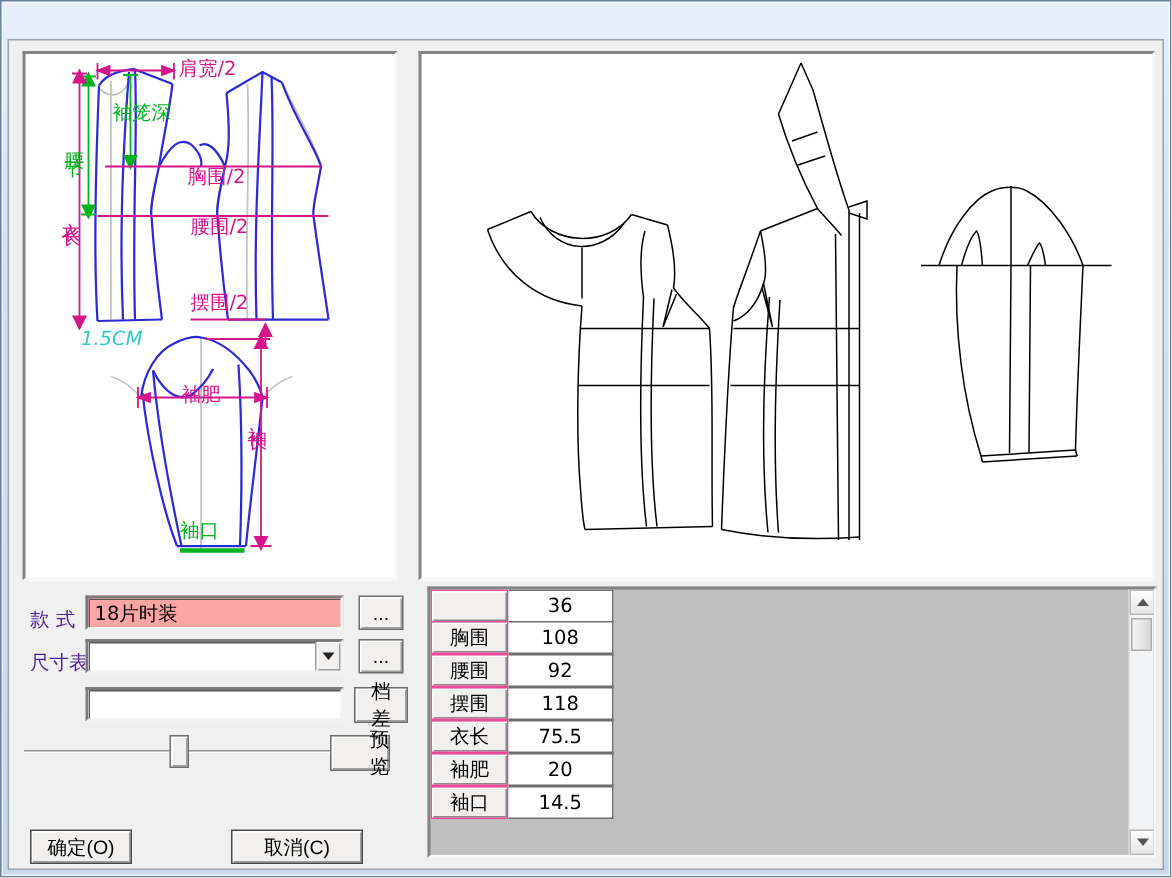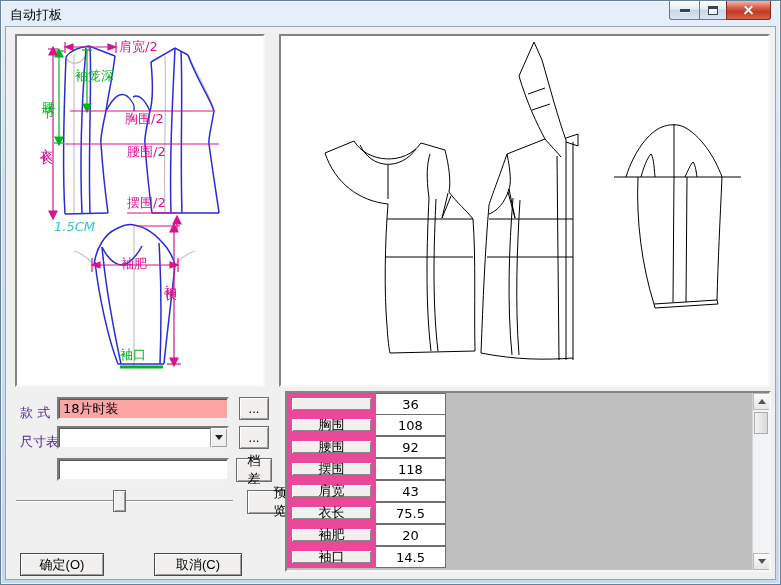--- a/index.html
+++ b/index.html
@@ -89,22 +89,22 @@
   .slider-track { position:absolute; height:2px; background:#8f8f8f; border-bottom:1px solid #fff; }
   .slider-thumb {
     position:absolute; width:13px; height:22px; background:#f1f0ee;
     border:1px solid #6d6d6d; box-shadow:inset 1px 1px 0 #fff, inset -1px -1px 0 #9e9e9e;
   }
 
   
   .table-panel { left:279px; top:364px; width:486px; height:181px; background:#bfbfbf; overflow:hidden; }
   .mrow { display:flex; height:22px; }
   .hcell {
-    width:89px; height:22px; background:#f1f0ee; font-size:13px;
-    border:5px solid #ec4899; box-shadow:inset 1px 1px 0 #fff, inset -1px -1px 0 #8a8a8a;
+    width:52px; height:22px; background:#f1f0ee; font-size:13px;
+    border:1px solid #ec4899; box-shadow:inset 1px 1px 0 #fff, inset -1px -1px 0 #8a8a8a;
     display:flex; align-items:center; justify-content:center; margin-top:-1px;
   }
   .vcell {
     width:70px; height:22px; background:#fff; font-size:13px;
     border:1px solid #6f6f6f; border-left:none;
     display:flex; align-items:center; justify-content:center; margin-top:-1px;
   }
   .mrow:first-child .hcell, .mrow:first-child .vcell { margin-top:0; }
 
   .vscroll { position:absolute; right:0; top:0; bottom:0; width:17px; background:#f2f3f5; border-left:1px solid #d5d5d5; }
@@ -122,34 +122,20 @@
     position:absolute; height:23px; background:#f1f0ee; font-size:13px;
     border:1px solid #4a4a4a; box-shadow:inset 1px 1px 0 #fff, inset -1px -1px 0 #9e9e9e;
     display:flex; align-items:center; justify-content:center; cursor:default;
   }
 </style>
 </head>
 <body>
 
 <div class="window">
 
-  <div class="titlebar">
-    <span class="title">自动打板</span>
-    <div class="winbtns">
-      <div class="winbtn min">
-          <span class="g-min"></span>
-        </div>
-      <div class="winbtn max">
-          <span class="g-max"></span>
-        </div>
-      <div class="winbtn close">
-          <span class="g-close"></span>
-        </div>
-    </div>
-  </div>
 
   <div class="client">
 
     <div class="sunken diagram-panel">
       <svg width="246" height="349" viewBox="0 0 246 349">
 
         <g stroke="#c4c4c4" fill="none" stroke-width="1.2">
           <path d="M49,23 C58,31 67,28 72,11"></path>
           <path d="M57,18 L57,177"></path>
           <path d="M148,20 C150,70 146,130 148,177"></path>
@@ -305,42 +291,38 @@
         <span class="arrow-down"></span>
       </span>
     </div>
     <button class="btn3d" style="left:233px; top:399px; width:30px; height:23px;">...</button>
 
     <input class="tfield" style="left: 51px; top: 431px; width: 172px; height: 23px;" value="">
     <button class="btn3d" style="left:230px; top:431px; width:36px; height:24px;">档差</button>
 
     <div class="slider-track" style="left:10px; top:473px; width:217px;"></div>
     <div class="slider-thumb" style="left:107px; top:463px;"></div>
-    <button class="btn3d" style="left:241px; top:463px; width:23px; height:24px;padding-left:32px;">预览</button>
+    <button class="btn3d" style="left:214px; top:463px; width:23px; height:24px;padding-left:32px;">预览</button>
 
     <div class="sunken table-panel">
       <div class="mrow">
         <div class="hcell"></div>
         <div class="vcell">36</div>
       </div>
       <div class="mrow">
         <div class="hcell">胸围</div>
         <div class="vcell">108</div>
       </div>
       <div class="mrow">
         <div class="hcell">腰围</div>
         <div class="vcell">92</div>
       </div>
       <div class="mrow">
         <div class="hcell">摆围</div>
         <div class="vcell">118</div>
-      </div>
-      <div class="mrow">
-        <div class="hcell">肩宽</div>
-        <div class="vcell">43</div>
       </div>
       <div class="mrow">
         <div class="hcell">衣长</div>
         <div class="vcell">75.5</div>
       </div>
       <div class="mrow">
         <div class="hcell">袖肥</div>
         <div class="vcell">20</div>
       </div>
       <div class="mrow">
@@ -352,17 +334,17 @@
         <div class="sbtn up">
             <span class="tri-up"></span>
           </div>
         <div class="sthumb"></div>
         <div class="sbtn down">
             <span class="tri-down"></span>
           </div>
       </div>
     </div>
 
-    <button class="dialog-btn" style="left:14px; top:526px; width:84px;">确定(O)</button>
+    <button class="dialog-btn" style="left:14px; top:526px; width:68px;">确定(O)</button>
     <button class="dialog-btn" style="left:148px; top:526px; width:88px;">取消(C)</button>
 
   </div>
 </div>
 
 </body></html>

